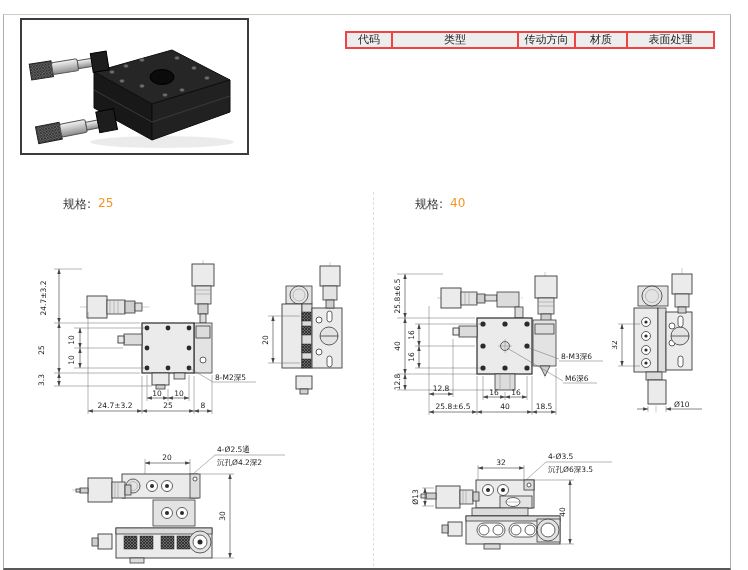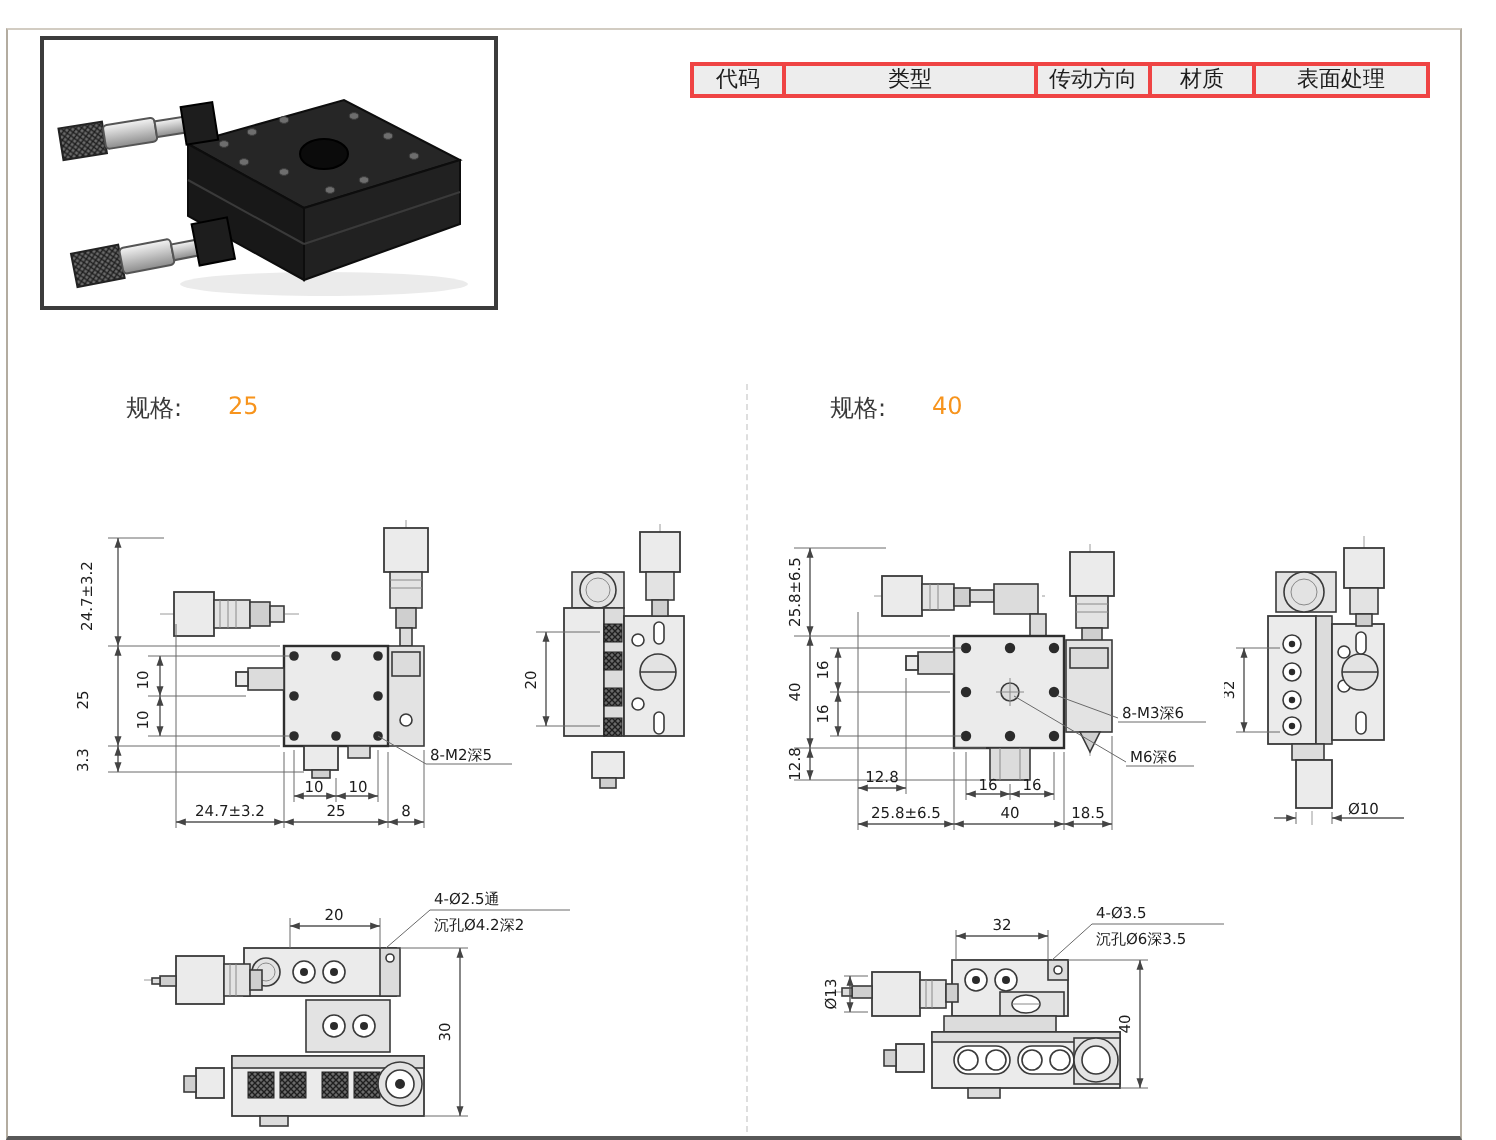--- a/index.html
+++ b/index.html
@@ -9,21 +9,21 @@
            border-left:1px solid #b3aca0; border-right:1px solid #b3aca0;
            border-top:1px solid #d2ccc2; border-bottom:2px solid #585858; }
   .photo-box { position:absolute; left:20px; top:18px; width:229px; height:137px;
                border:2px solid #3c3c3c; box-sizing:border-box; background:#fff; }
   table.spec { position:absolute; left:345px; top:31px; border-collapse:collapse;
                font-size:11px; color:#1d1d1d; table-layout:fixed; }
   table.spec th, table.spec td { border:2px solid #ef4444; padding:0 2px;
                height:14px; line-height:14px; font-weight:normal; white-space:nowrap; overflow:hidden; }
   table.spec th { background:#ededed; }
   td.code-cell { color:#f7941d; font-weight:bold; }
-  .spec-label { position:absolute; font-size:12px; color:#3a3a3a; display:flex;gap:16px; }
+  .spec-label { position:absolute; font-size:12px; color:#3a3a3a; display:flex; }
   .spec-label .v { color:#f7941d; margin-left:7px; }
   .divider { position:absolute; left:373px; top:192px; height:374px; width:0;
              border-left:1px dashed #dedede; }
   .dwg { position:absolute; }
   
   .ext { stroke:#6a6a6a; stroke-width:0.5; fill:none; }
   .dim { stroke:#555; stroke-width:0.7; fill:none; }
   .cl  { stroke:#9a9a9a; stroke-width:0.5; fill:none; stroke-dasharray:7 2 1.5 2; }
   .o   { stroke:#3a3a3a; stroke-width:0.9; fill:#ebebeb; }
   .oB  { stroke:#2e2e2e; stroke-width:1.2; fill:#ebebeb; }

